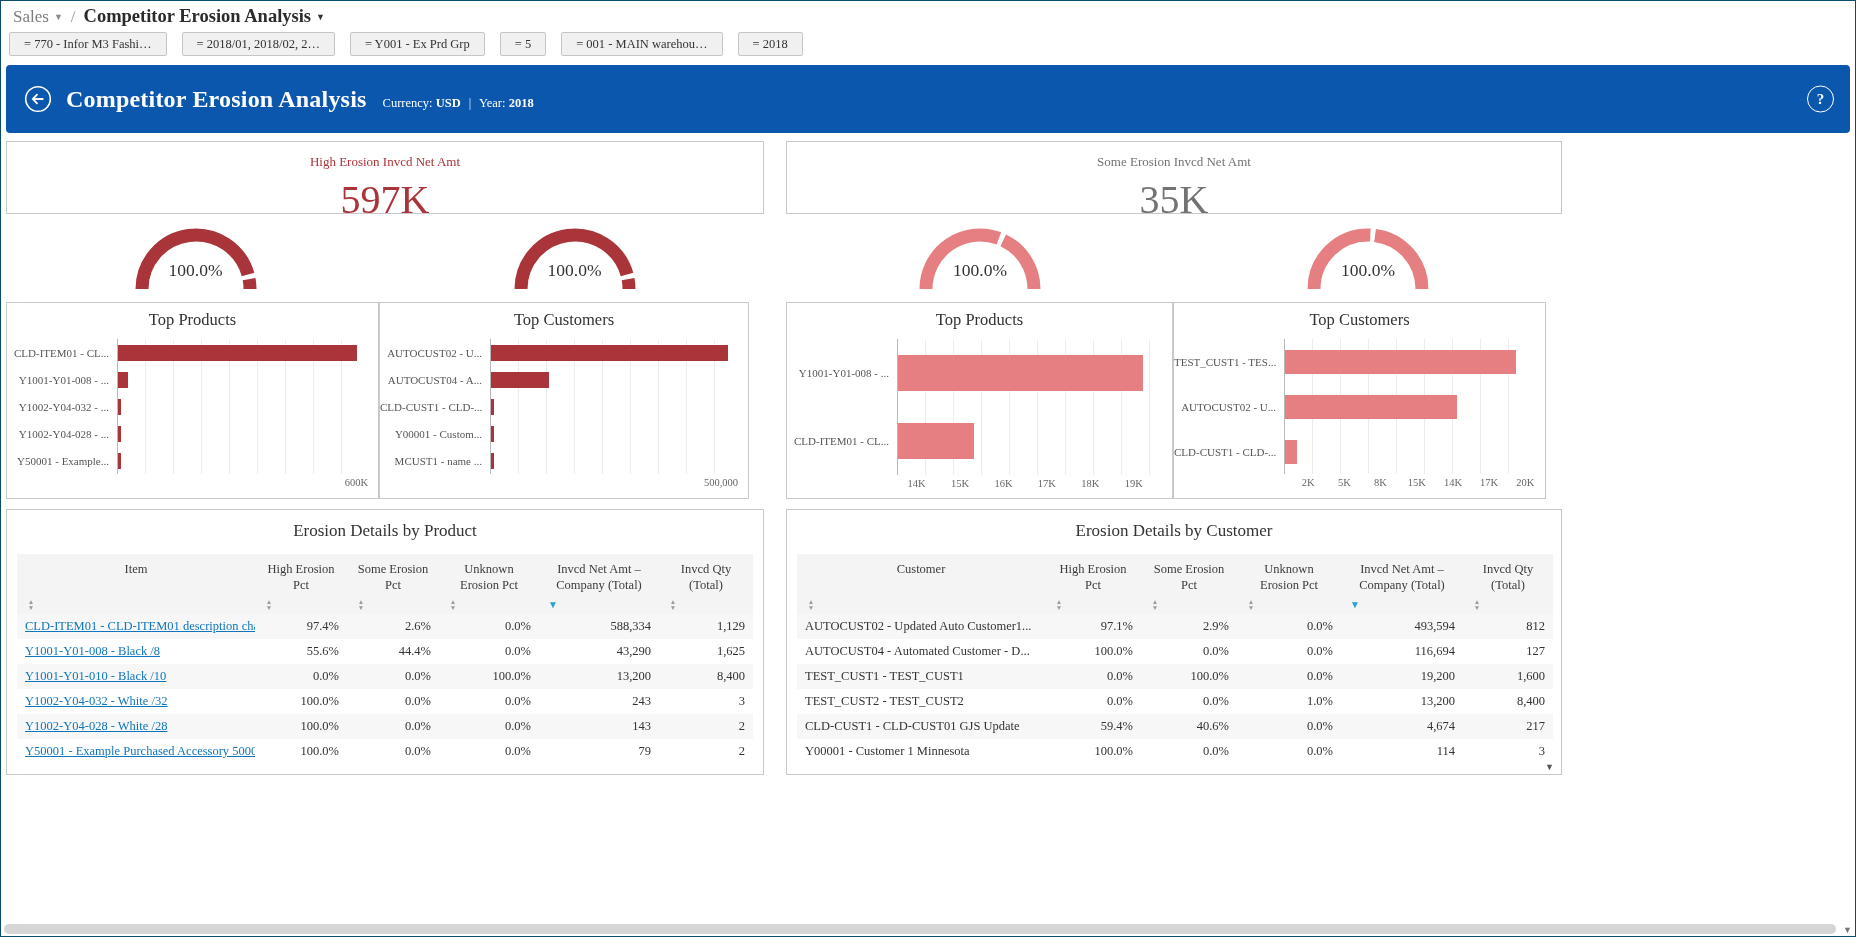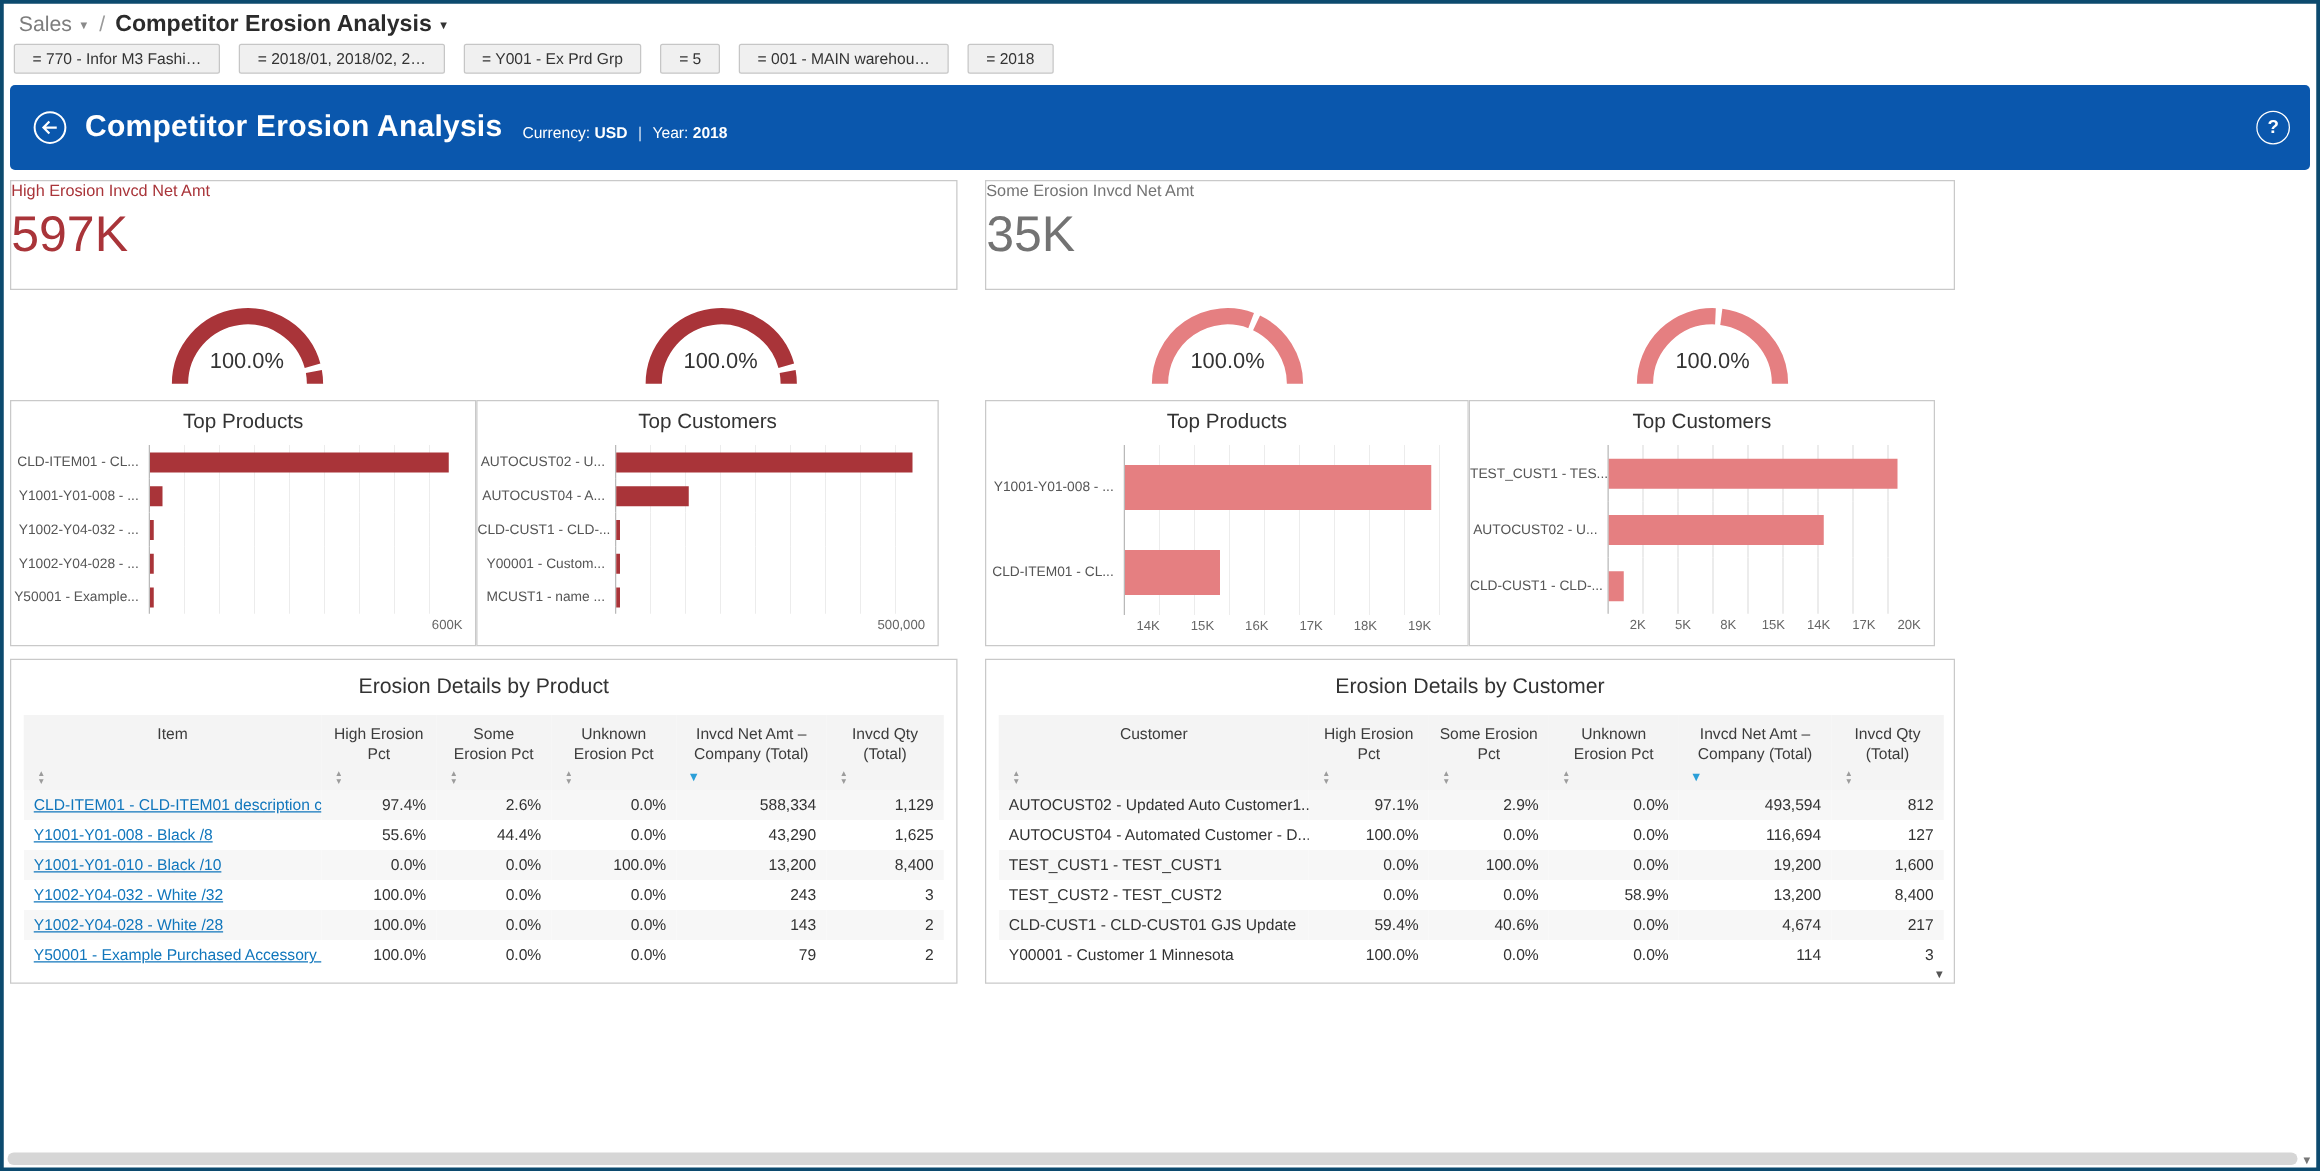--- a/index.html
+++ b/index.html
@@ -1,17 +1,17 @@
 <!DOCTYPE html>
 <html><head>
 <meta charset="utf-8">
 <style>
   * { margin:0; padding:0; box-sizing:border-box; }
   body { background:#e8e8e8; font-family:"Liberation Sans", sans-serif; }
-  .page { position:relative; width:1856px; height:937px; background:#fff; border:3px solid #0c4a6e; overflow:hidden; }
+  .page { position:relative; width:1856px; height:937px; background:#fff; border:1px solid #0c4a6e; overflow:hidden;font-family:Liberation Serif, serif; }
 
   
   .crumbs { padding:5px 12px 2px; display:flex; align-items:baseline; gap:8px; }
   .crumb-section { color:#7d7d7d; font-size:17px; cursor:pointer; }
   .crumb-sep { color:#9a9a9a; font-size:17px; }
   .crumb-page { color:#2b2b2b; font-size:18.5px; font-weight:bold; cursor:pointer; }
   .caret { font-size:9px; margin-left:5px; position:relative; top:-2px; }
   .caret.grey { color:#8a8a8a; } .caret.dark { color:#333; }
 
   
@@ -32,21 +32,21 @@
               display:flex; align-items:center; justify-content:center; cursor:pointer; }
 
   
   .columns { display:flex; gap:22px; padding:0 5px; }
   .col-left { width:758px; flex:0 0 758px; }
   .col-right { width:776px; flex:0 0 776px; }
 
   .panel { border:1px solid #c9c9c9; background:#fff; }
 
   
-  .kpi { height:88px; }
+  .kpi { height:73px; text-align:center; padding-top:12px; }
   .kpi-title { font-size:13px; }
   .kpi-value { font-size:40px; margin-top:6px; font-weight:500; }
   .dark-red { color:#a93439; }
   .pink { color:#737373; }
 
   
   .gauges { display:flex; margin-top:3px; height:78px; }
   .gauge-half { flex:1; display:flex; justify-content:center; }
   .gauge { position:relative; width:150px; height:78px; }
   .gauge-label { position:absolute; left:0; right:0; top:43px; text-align:center; font-size:17.5px; color:#333; }
@@ -505,21 +505,21 @@
                   <td class="c-num">0.0%</td>
                   <td class="c-num">100.0%</td>
                   <td class="c-num">0.0%</td>
                   <td class="c-num">19,200</td>
                   <td class="c-num">1,600</td>
                 </tr>
                 <tr>
                   <td class="c-first">TEST_CUST2 - TEST_CUST2</td>
                   <td class="c-num">0.0%</td>
                   <td class="c-num">0.0%</td>
-                  <td class="c-num">58.9%</td>
+                  <td class="c-num">1.0%</td>
                   <td class="c-num">13,200</td>
                   <td class="c-num">8,400</td>
                 </tr>
                 <tr>
                   <td class="c-first">CLD-CUST1 - CLD-CUST01 GJS Update</td>
                   <td class="c-num">59.4%</td>
                   <td class="c-num">40.6%</td>
                   <td class="c-num">0.0%</td>
                   <td class="c-num">4,674</td>
                   <td class="c-num">217</td>

